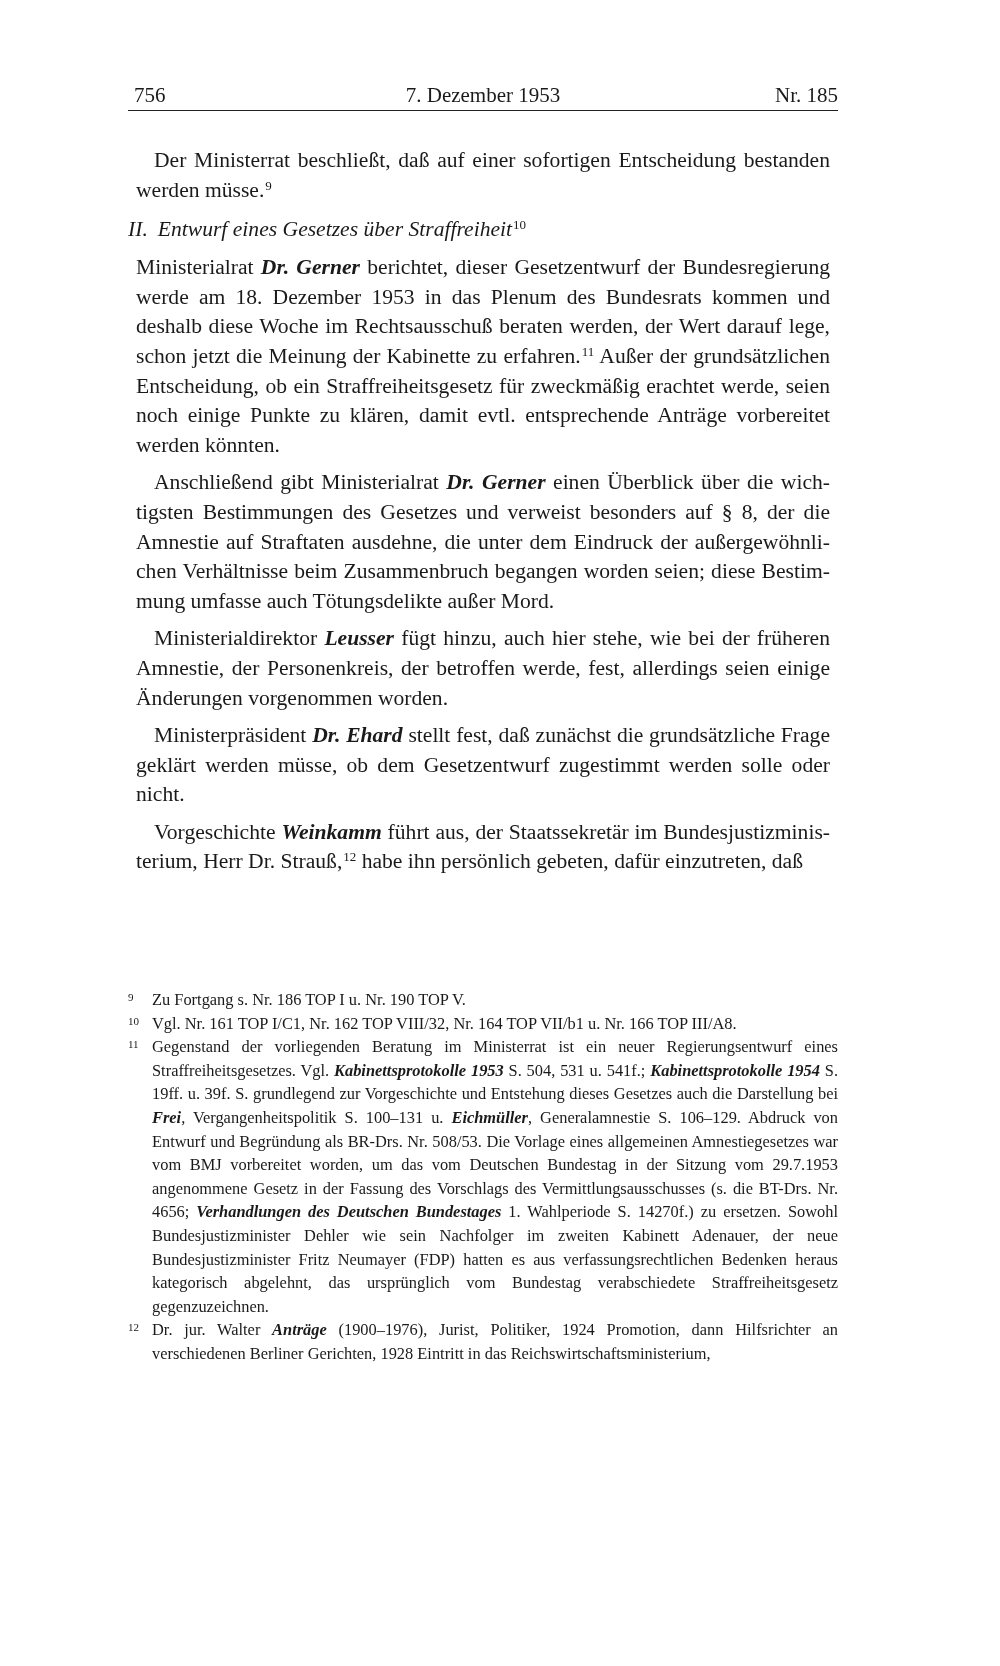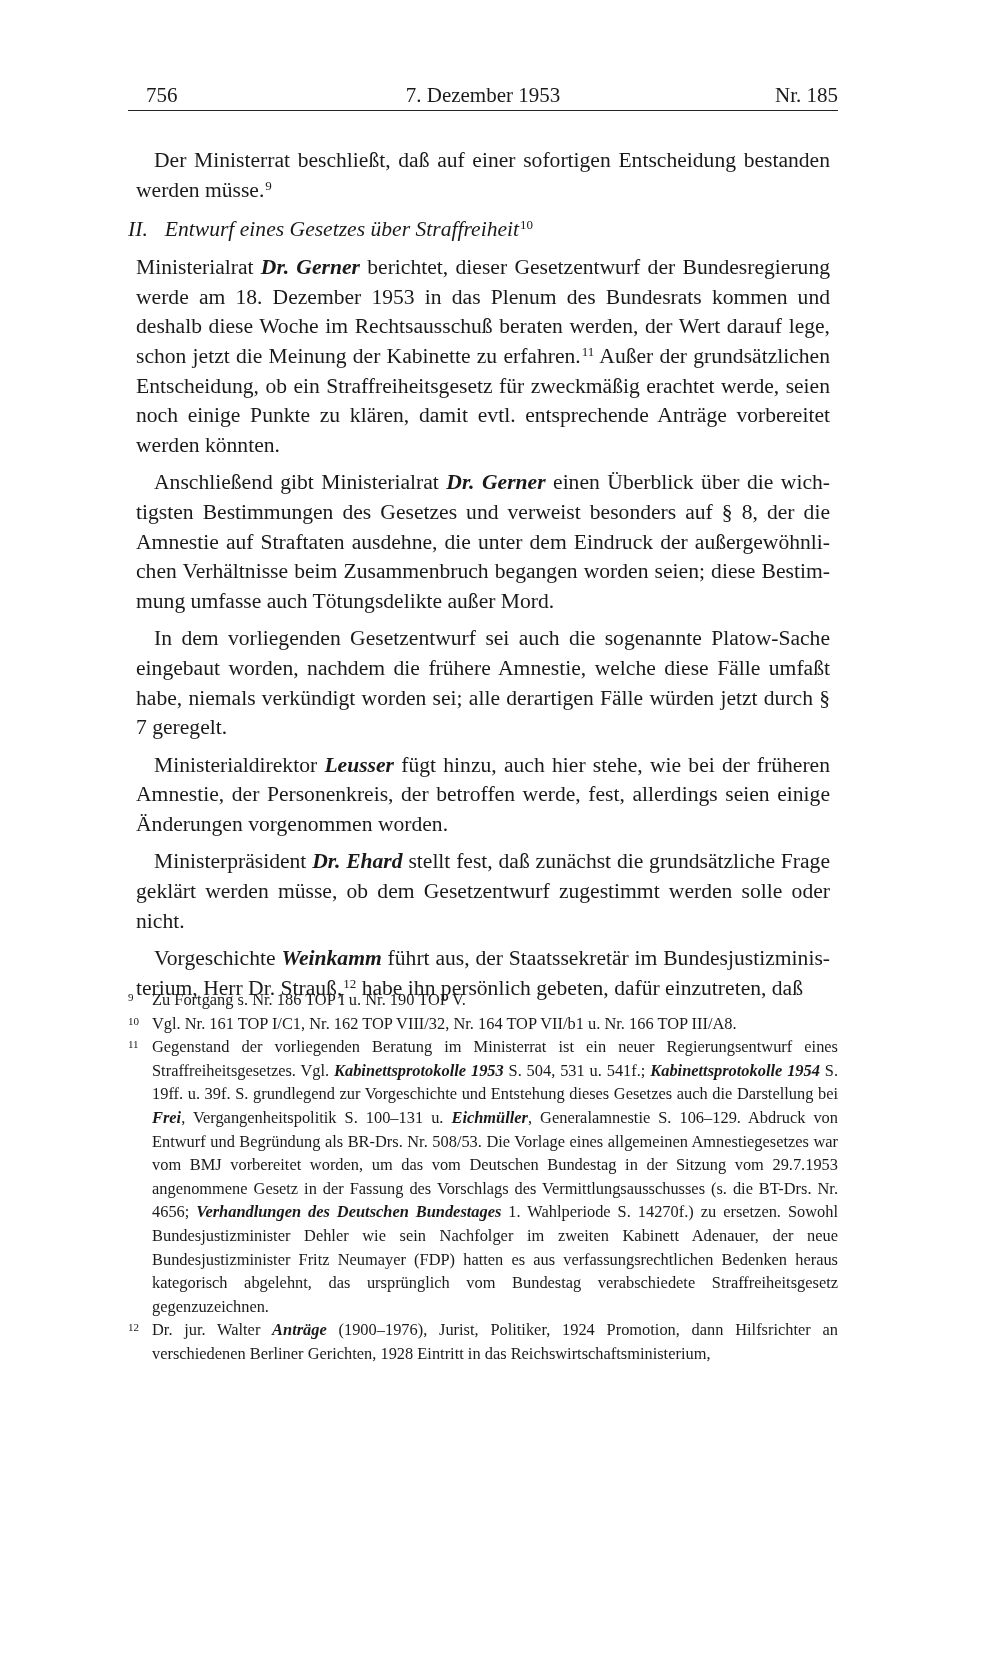--- a/index.html
+++ b/index.html
@@ -6,35 +6,35 @@
     body {
       width: 1000px; height: 1666px; position: relative; overflow: hidden;
       font-family: "Liberation Serif", "DejaVu Serif", serif;
       color: #1a1a1a;
     }
     .page-header {
       position: absolute; left: 128px; top: 80px; width: 710px;
       height: 30px; border-bottom: 1.5px solid #222;
       font-size: 21px; line-height: 30px;
     }
-    .page-header .pg { position: absolute; left: 18px; top: 0; }
+    .page-header .pg { position: absolute; left: 6px; top: 0; }
     .page-header .date { position: absolute; left: 0; right: 0; top: 0; text-align: center; }
     .page-header .nr { position: absolute; right: 0; top: 0; }
     .body-text {
       position: absolute; left: 128px; top: 138px; width: 710px;
       font-size: 21.6px; line-height: 29.6px; text-align: justify;
       hyphens: manual;
     }
     .body-text p { margin: 8px; text-indent: 18px; }
     .body-text p.noindent { text-indent: 0; }
     .body-text h2 {
       margin: 7px 0 0 0; font-size: 21.6px; font-weight: normal; font-style: italic;
       line-height: 32px;
     }
-    .body-text h2 .sec-num { margin-right: 17px; }
+    .body-text h2 .sec-num { margin-right: 10px; }
     sup.fn { font-size: 13px; vertical-align: 7px; line-height: 0; font-style: normal; margin-left: 1px; }
     em { font-style: italic; font-weight: bold; }
     .footnotes {
       position: absolute; left: 128px; top: 988px; width: 710px;
       font-size: 16.4px; line-height: 23.6px; text-align: justify;
     }
     .fn-item { position: relative; padding-left: 24px; margin: 0; }
     .fn-item .fn-num {
       position: absolute; left: 0; top: 0; font-size: 11px; line-height: 18px;
     }
@@ -50,21 +50,20 @@
 
 <div class="body-text">
   <p><span>Der Ministerrat beschließt, daß auf einer sofortigen Entscheidung bestanden werden müsse.</span><sup class="fn">9</sup></p>
 
   <h2><span class="sec-num">II.</span><span>Entwurf eines Gesetzes über Straffreiheit</span><sup class="fn">10</sup></h2>
 
   <p class="noindent"><span>Ministerialrat </span><em>Dr. Gerner</em><span> berichtet, dieser Gesetzentwurf der Bundesregierung werde am 18. Dezember 1953 in das Plenum des Bundesrats kommen und deshalb diese Woche im Rechtsausschuß beraten werden, der Wert darauf lege, schon jetzt die Meinung der Kabinette zu erfahren.</span><sup class="fn">11</sup><span> Außer der grundsätzlichen Entscheidung, ob ein Straffreiheitsgesetz für zweckmäßig erachtet werde, seien noch einige Punkte zu klären, damit evtl. entsprechende Anträge vorbereitet werden könnten.</span></p>
 
   <p><span>Anschließend gibt Ministerialrat </span><em>Dr. Gerner</em><span> einen Überblick über die wich­tigsten Bestimmungen des Gesetzes und verweist besonders auf § 8, der die Amnestie auf Straftaten ausdehne, die unter dem Eindruck der außergewöhnli­chen Verhältnisse beim Zusammenbruch begangen worden seien; diese Bestim­mung umfasse auch Tötungsdelikte außer Mord.</span></p>
 
-  <p><span>In dem vorliegenden Gesetzentwurf sei auch die sogenannte Platow-Sache eingebaut worden, nachdem die frühere Amnestie, welche diese Fälle umfaßt habe, niemals verkündigt worden sei; alle derartigen Fälle würden jetzt durch § 7 geregelt.</span></p>
 
   <p><span>Ministerialdirektor </span><em>Leusser</em><span> fügt hinzu, auch hier stehe, wie bei der früheren Amnestie, der Personenkreis, der betroffen werde, fest, allerdings seien einige Änderungen vorgenommen worden.</span></p>
 
   <p><span>Ministerpräsident </span><em>Dr. Ehard</em><span> stellt fest, daß zunächst die grundsätzliche Frage geklärt werden müsse, ob dem Gesetzentwurf zugestimmt werden solle oder nicht.</span></p>
 
   <p><span>Vorgeschichte </span><em>Weinkamm</em><span> führt aus, der Staatssekretär im Bundesjustizminis­terium, Herr Dr. Strauß,</span><sup class="fn">12</sup><span> habe ihn persönlich gebeten, dafür einzutreten, daß</span></p>
 </div>
 
 <div class="footnotes">
   <p class="fn-item"><span class="fn-num">9</span><span>Zu Fortgang s. Nr. 186 TOP I u. Nr. 190 TOP V.</span></p>

